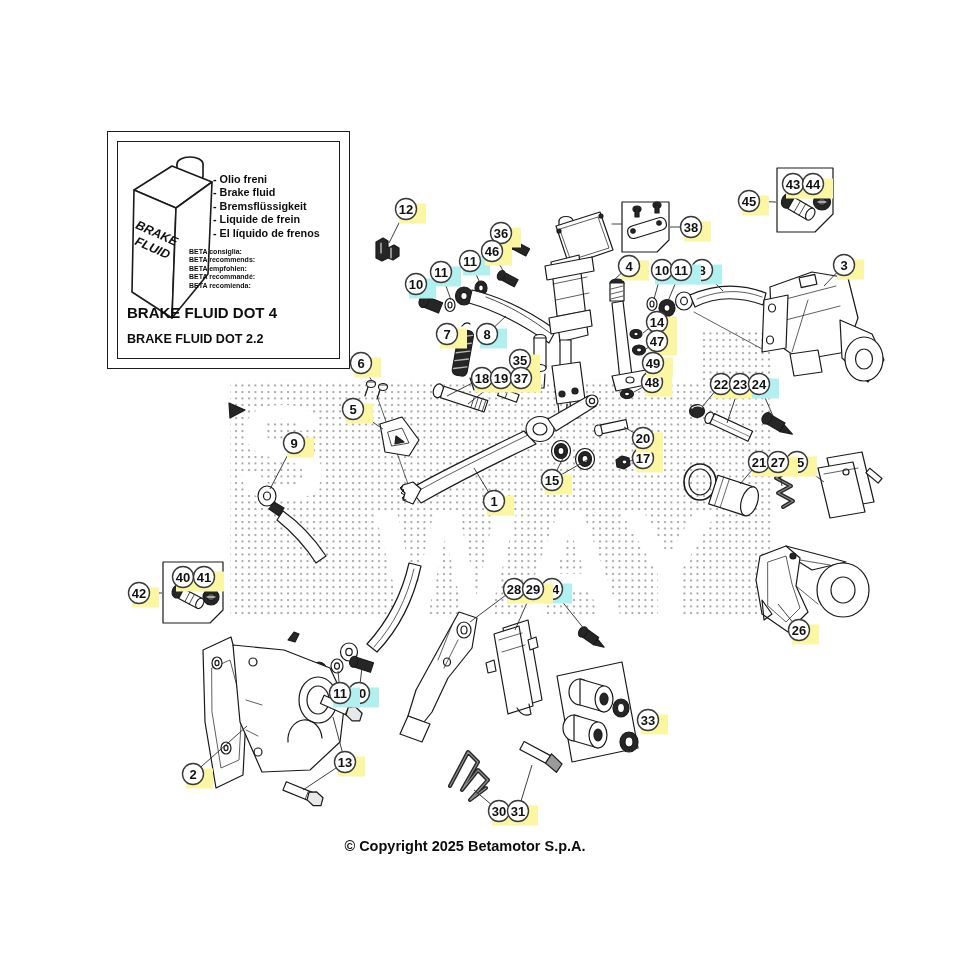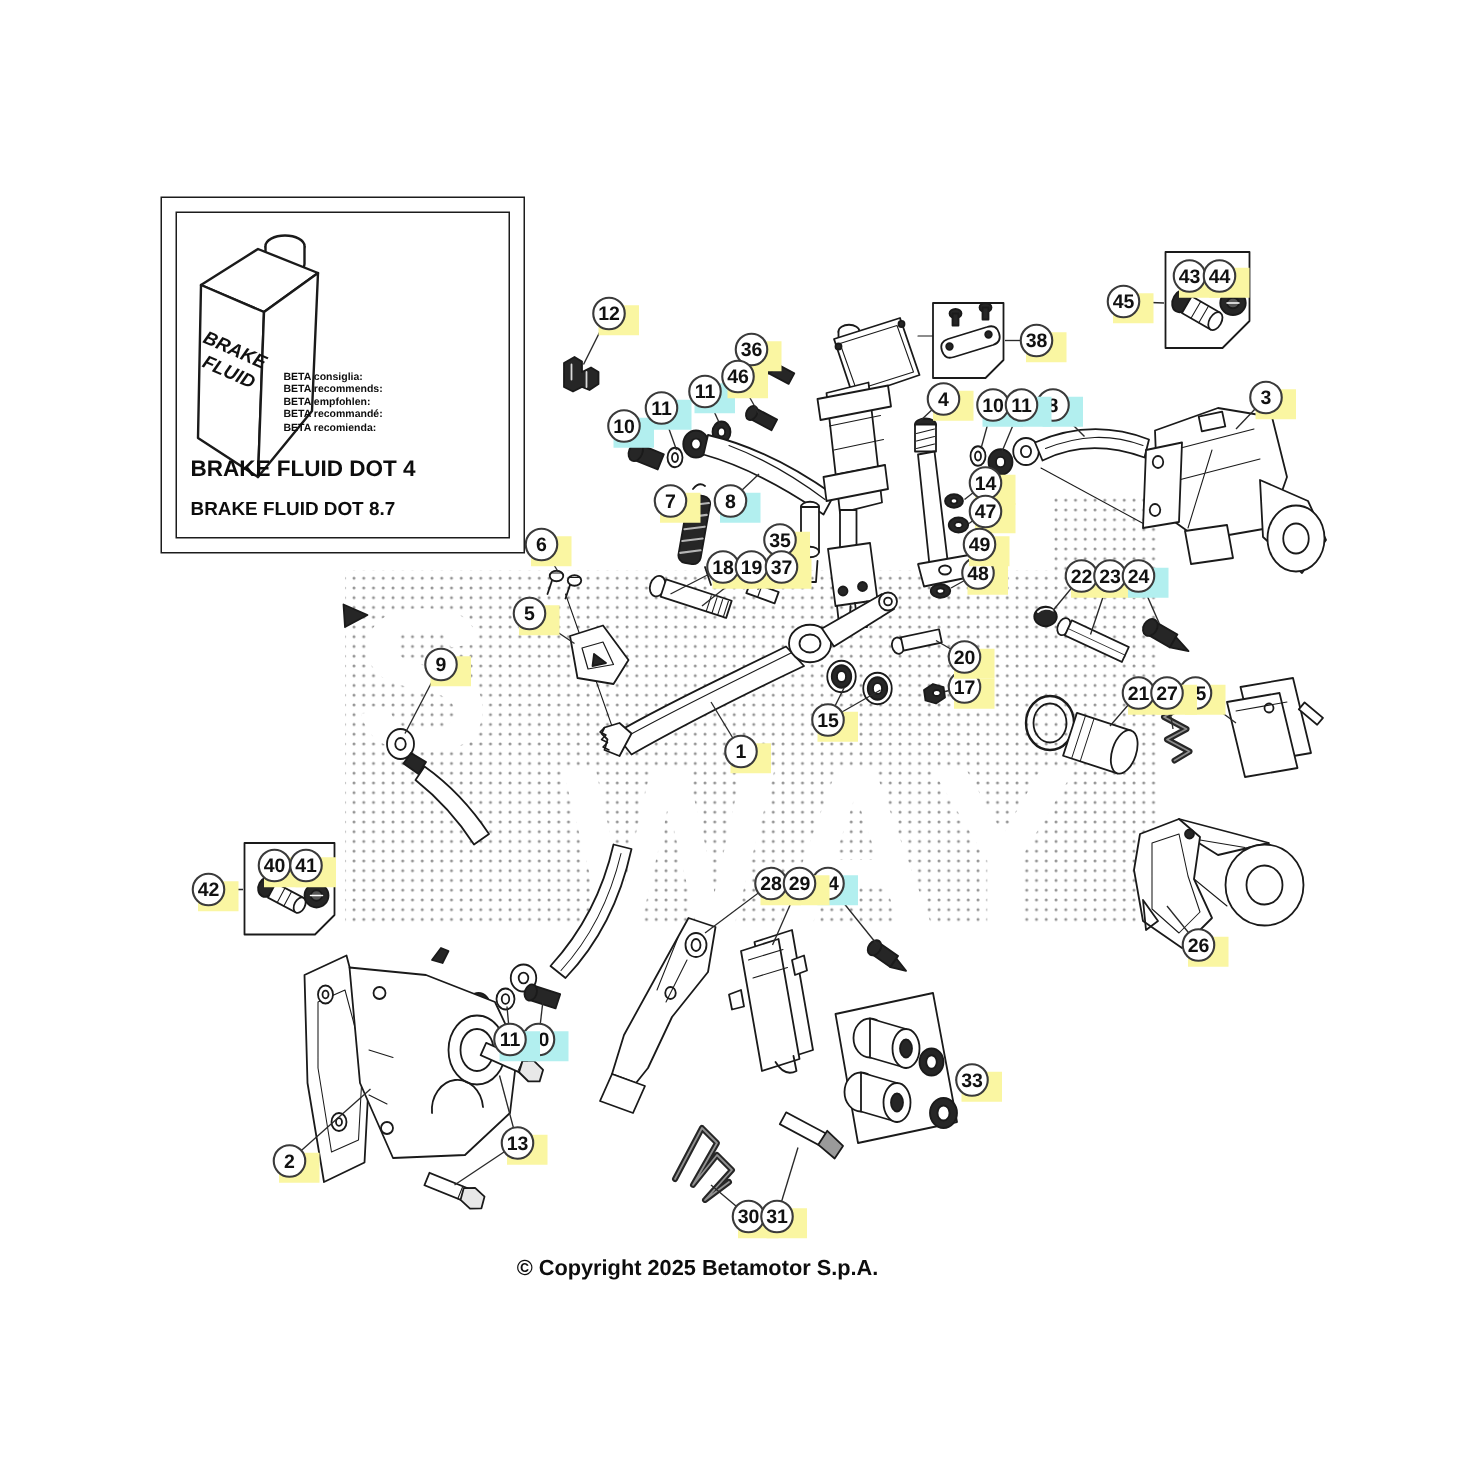--- a/index.html
+++ b/index.html
@@ -688,27 +688,34 @@
         <path d="M57,18 v12 a13,7 0 0 0 26,0 v-12"></path>
         <path d="M14,44 L52,20 L92,36 L56,62 Z"></path>
         <path d="M14,44 L56,62 L52,172 L12,146 Z"></path>
         <path d="M56,62 L92,36 L88,128 L52,172 Z"></path>
       </g>
       <g transform="rotate(24 20 80)" font-size="12.5" font-weight="bold" font-style="italic" fill="#111">
         <text x="16" y="84">BRAKE</text>
         <text x="22" y="99">FLUID</text>
       </g>
     </svg>
+    <div class="langs">
+          <div>- Olio freni</div>
+          <div>- Brake fluid</div>
+          <div>- Bremsflüssigkeit</div>
+          <div>- Liquide de frein</div>
+          <div>- El líquido de frenos</div>
+        </div>
     <div class="notes">
           <div>BETA consiglia:</div>
           <div>BETA recommends:</div>
           <div>BETA empfohlen:</div>
           <div>BETA recommandé:</div>
           <div>BETA recomienda:</div>
         </div>
     <div class="dotline1">BRAKE FLUID DOT 4</div>
-    <div class="dotline2">BRAKE FLUID DOT 8.7</div>
+    <div class="dotline2">BRAKE FLUID DOT 2.2</div>
   </div>
 </div>
 
 <div class="copyright">© Copyright 2025 Betamotor S.p.A.</div>
 
 </div>
 
 </body></html>

